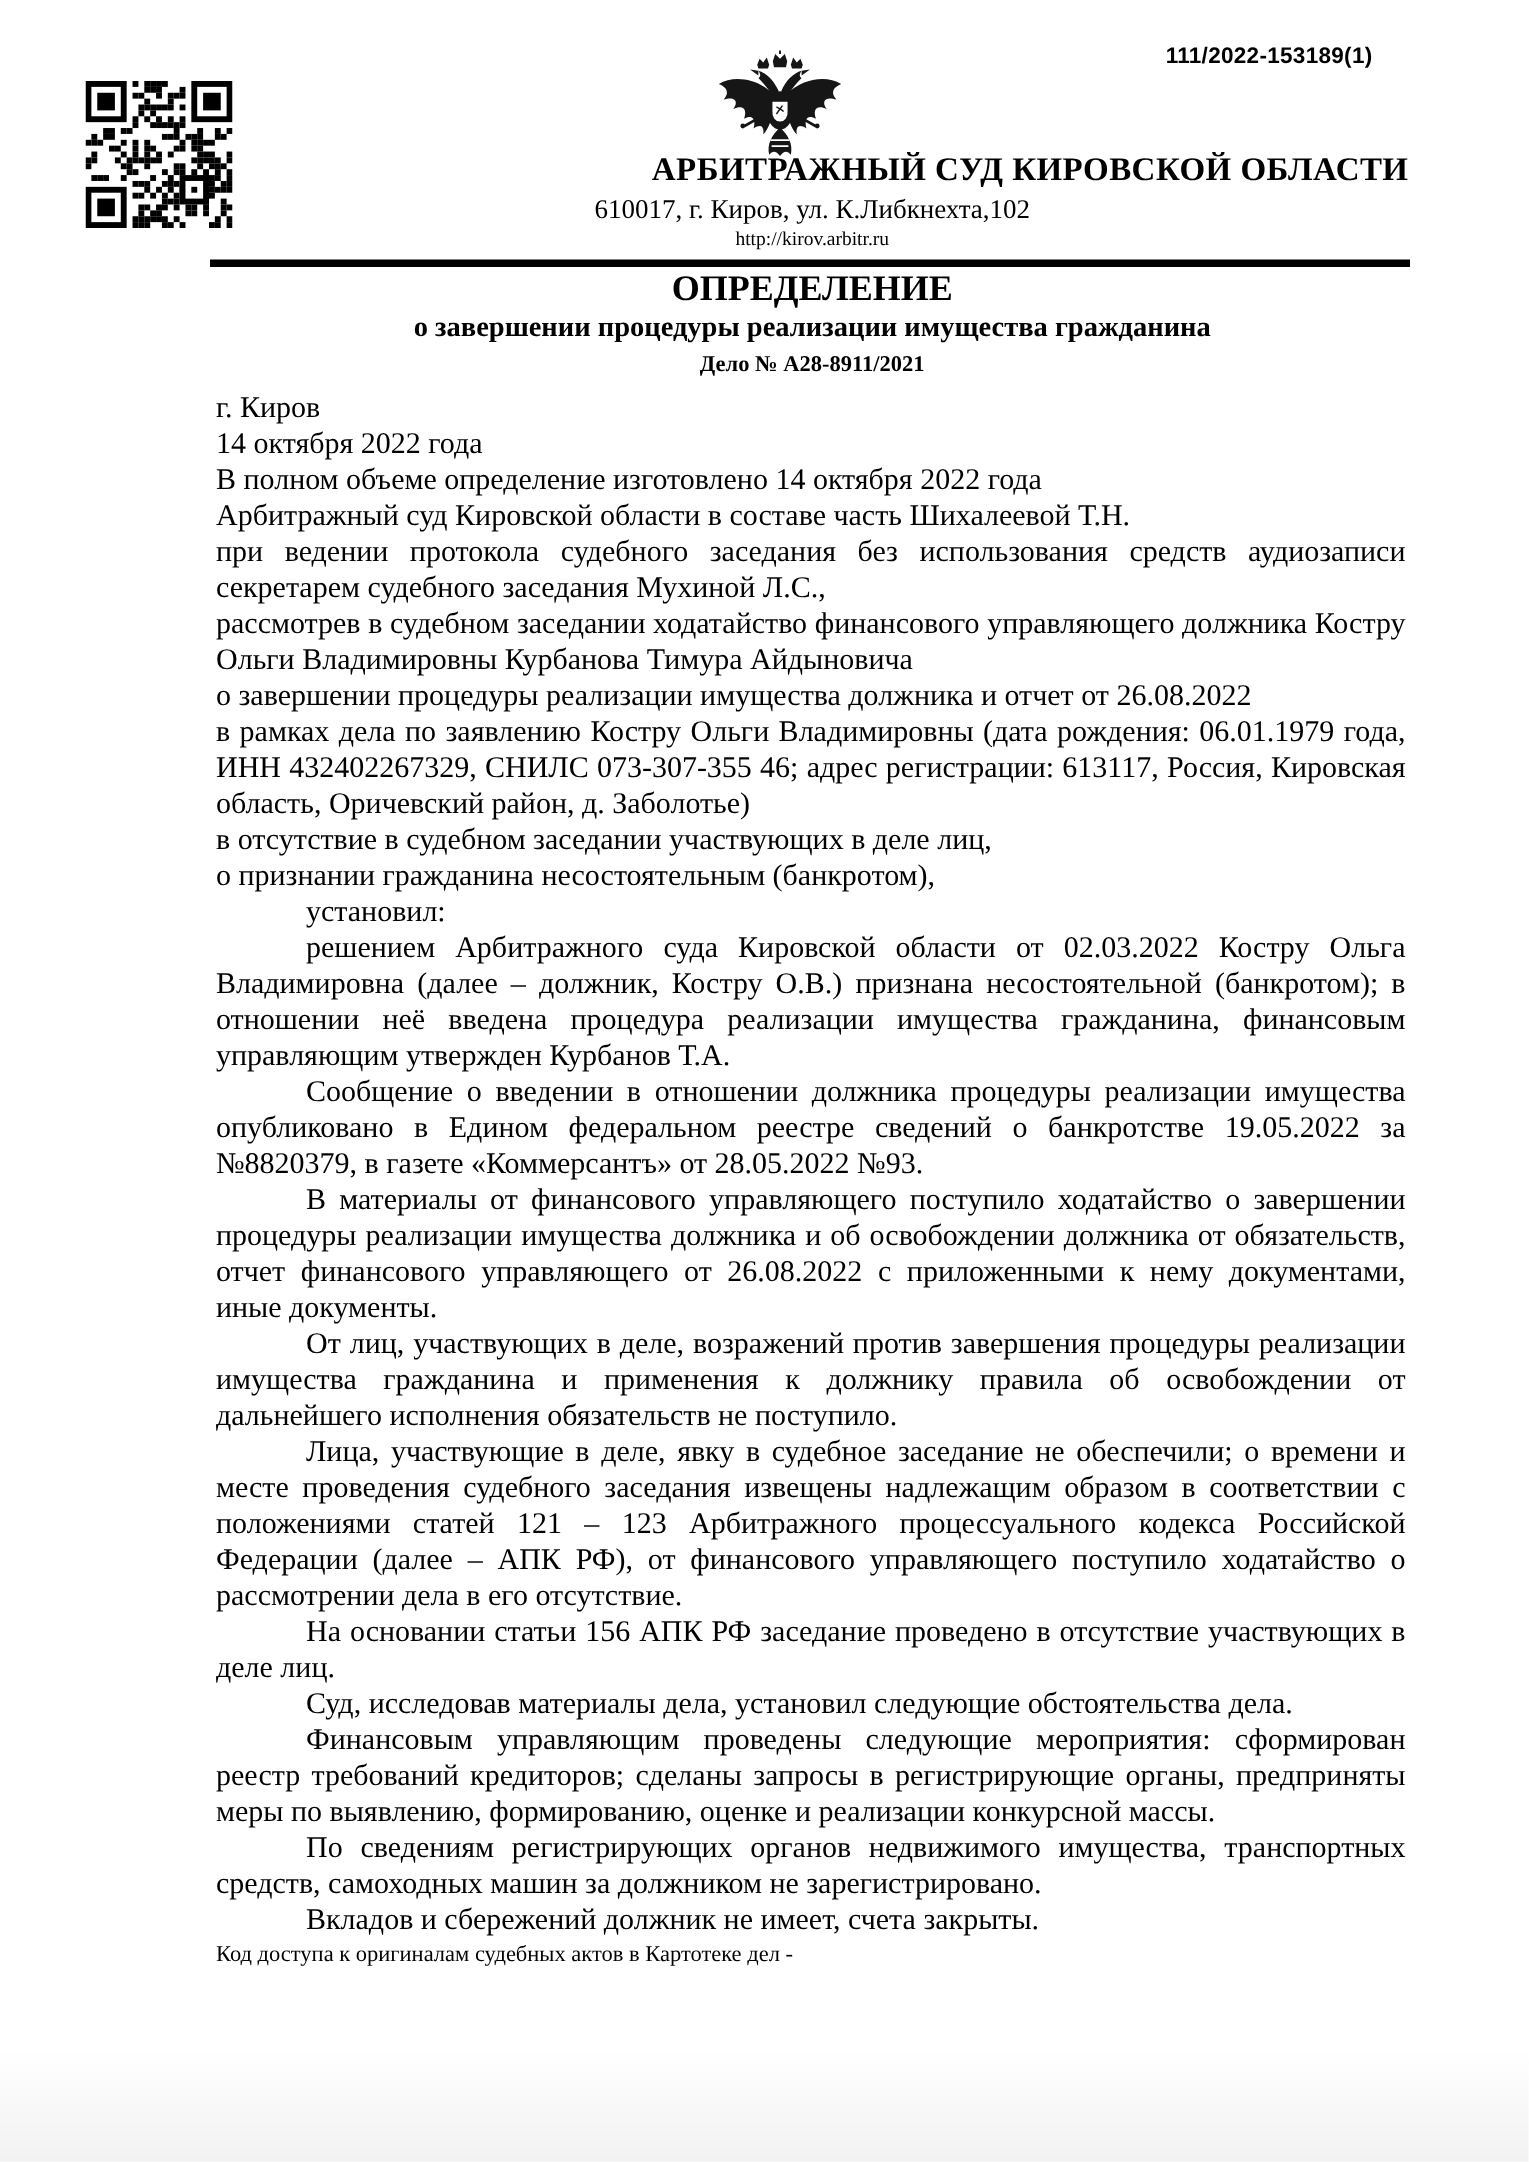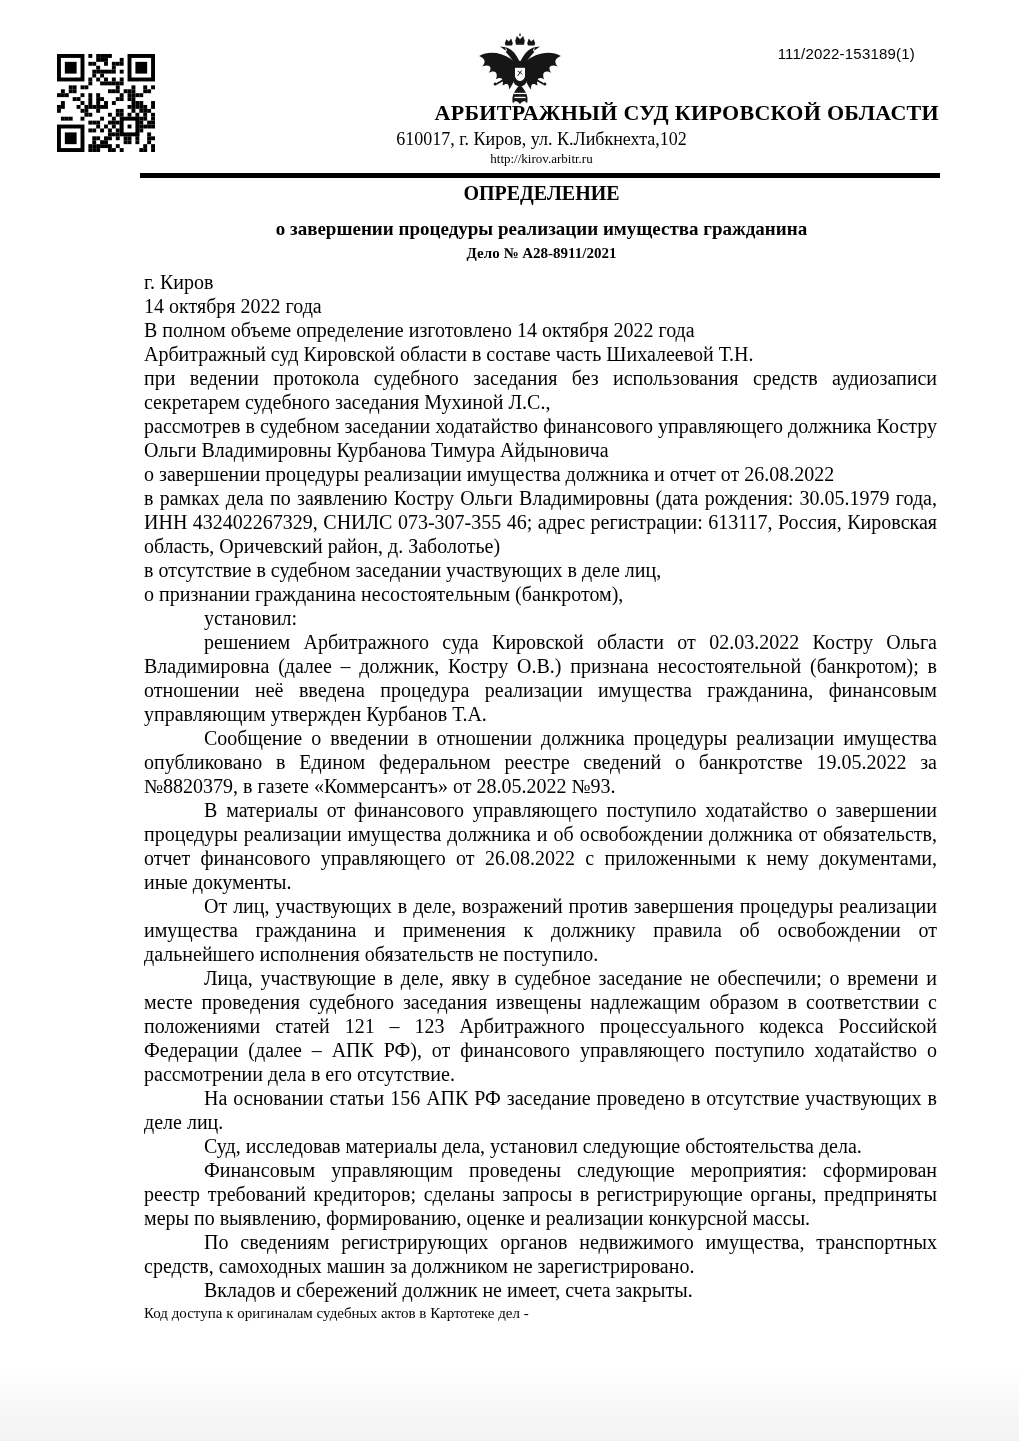--- a/index.html
+++ b/index.html
@@ -22,23 +22,23 @@
 
   
   .emblem {
     position: absolute; left: 472px; top: 33px;
     width: 96px; height: 78px;
   }
   .emblem svg { width: 100%; height: 100%; display: block; }
 
   
   .doc-number {
-    position: absolute; top: 45px; right: 104px;
+    position: absolute; top: 29px; right: 104px;
     font-family: "Liberation Sans", "DejaVu Sans", sans-serif;
-    font-size: 15px; letter-spacing: 0.2px;
+    font-size: 15px; letter-spacing: 0.2px; font-weight: bold;
   }
 
   .header {
     margin: 100px 0 0 144px;
     width: 795px;
     text-align: center;
     line-height: 1.15;
   }
   .court-name { font-size: 22px; font-weight: bold; letter-spacing: 0.3px; text-align: right; }
   .court-address { font-size: 18px; margin-top: 4px; }
@@ -50,22 +50,22 @@
     background: #000;
   }
 
   .doc-title {
     margin: 4px 0 0 144px;
     width: 795px;
     text-align: center;
     font-weight: bold;
     line-height: 23px;
   }
-  .doc-title .t1 { font-size: 20px; }
-  .doc-title .t2 { font-size: 19px; margin-top: 12px; }
+  .doc-title .t1 { font-size: 24px; }
+  .doc-title .t2 { font-size: 19px; margin-top: 2px; }
   .doc-title .t3 { font-size: 15px; margin-top: 2px; }
 
   .doc-body {
     margin: 5px 0 0 144px;
     width: 793px;
     font-size: 20px;
     line-height: 24px;
   }
   .doc-body p.para { margin: 0; text-align: justify; }
   .doc-body p.para.indent { text-indent: 60px; }
@@ -358,21 +358,21 @@
   </div>
 
   <div class="doc-body">
       <p class="para">г. Киров</p>
       <p class="para">14 октября 2022 года</p>
       <p class="para">В полном объеме определение изготовлено 14 октября 2022 года</p>
       <p class="para">Арбитражный суд Кировской области в составе часть Шихалеевой Т.Н.</p>
       <p class="para">при ведении протокола судебного заседания без использования средств аудиозаписи секретарем судебного заседания Мухиной Л.С.,</p>
       <p class="para">рассмотрев в судебном заседании ходатайство финансового управляющего должника Костру Ольги Владимировны Курбанова Тимура Айдыновича</p>
       <p class="para">о завершении процедуры реализации имущества должника и отчет от 26.08.2022</p>
-      <p class="para">в рамках дела по заявлению Костру Ольги Владимировны (дата рождения: 30.05.1979 года, ИНН 432402267329, СНИЛС 073-307-355 46; адрес регистрации: 613117, Россия, Кировская область, Оричевский район, д. Заболотье)</p>
+      <p class="para">в рамках дела по заявлению Костру Ольги Владимировны (дата рождения: 06.01.1979 года, ИНН 432402267329, СНИЛС 073-307-355 46; адрес регистрации: 613117, Россия, Кировская область, Оричевский район, д. Заболотье)</p>
       <p class="para">в отсутствие в судебном заседании участвующих в деле лиц,</p>
       <p class="para">о признании гражданина несостоятельным (банкротом),</p>
       <p class="para indent">установил:</p>
       <p class="para indent">решением Арбитражного суда Кировской области от 02.03.2022 Костру Ольга Владимировна (далее – должник, Костру О.В.) признана несостоятельной (банкротом); в отношении неё введена процедура реализации имущества гражданина, финансовым управляющим утвержден Курбанов Т.А.</p>
       <p class="para indent">Сообщение о введении в отношении должника процедуры реализации имущества опубликовано в Едином федеральном реестре сведений о банкротстве 19.05.2022 за №8820379, в газете «Коммерсантъ» от 28.05.2022 №93.</p>
       <p class="para indent">В материалы от финансового управляющего поступило ходатайство о завершении процедуры реализации имущества должника и об освобождении должника от обязательств, отчет финансового управляющего от 26.08.2022 с приложенными к нему документами, иные документы.</p>
       <p class="para indent">От лиц, участвующих в деле, возражений против завершения процедуры реализации имущества гражданина и применения к должнику правила об освобождении от дальнейшего исполнения обязательств не поступило.</p>
       <p class="para indent">Лица, участвующие в деле, явку в судебное заседание не обеспечили; о времени и месте проведения судебного заседания извещены надлежащим образом в соответствии с положениями статей 121 – 123 Арбитражного процессуального кодекса Российской Федерации (далее – АПК РФ), от финансового управляющего поступило ходатайство о рассмотрении дела в его отсутствие.</p>
       <p class="para indent">На основании статьи 156 АПК РФ заседание проведено в отсутствие участвующих в деле лиц.</p>
       <p class="para indent">Суд, исследовав материалы дела, установил следующие обстоятельства дела.</p>

